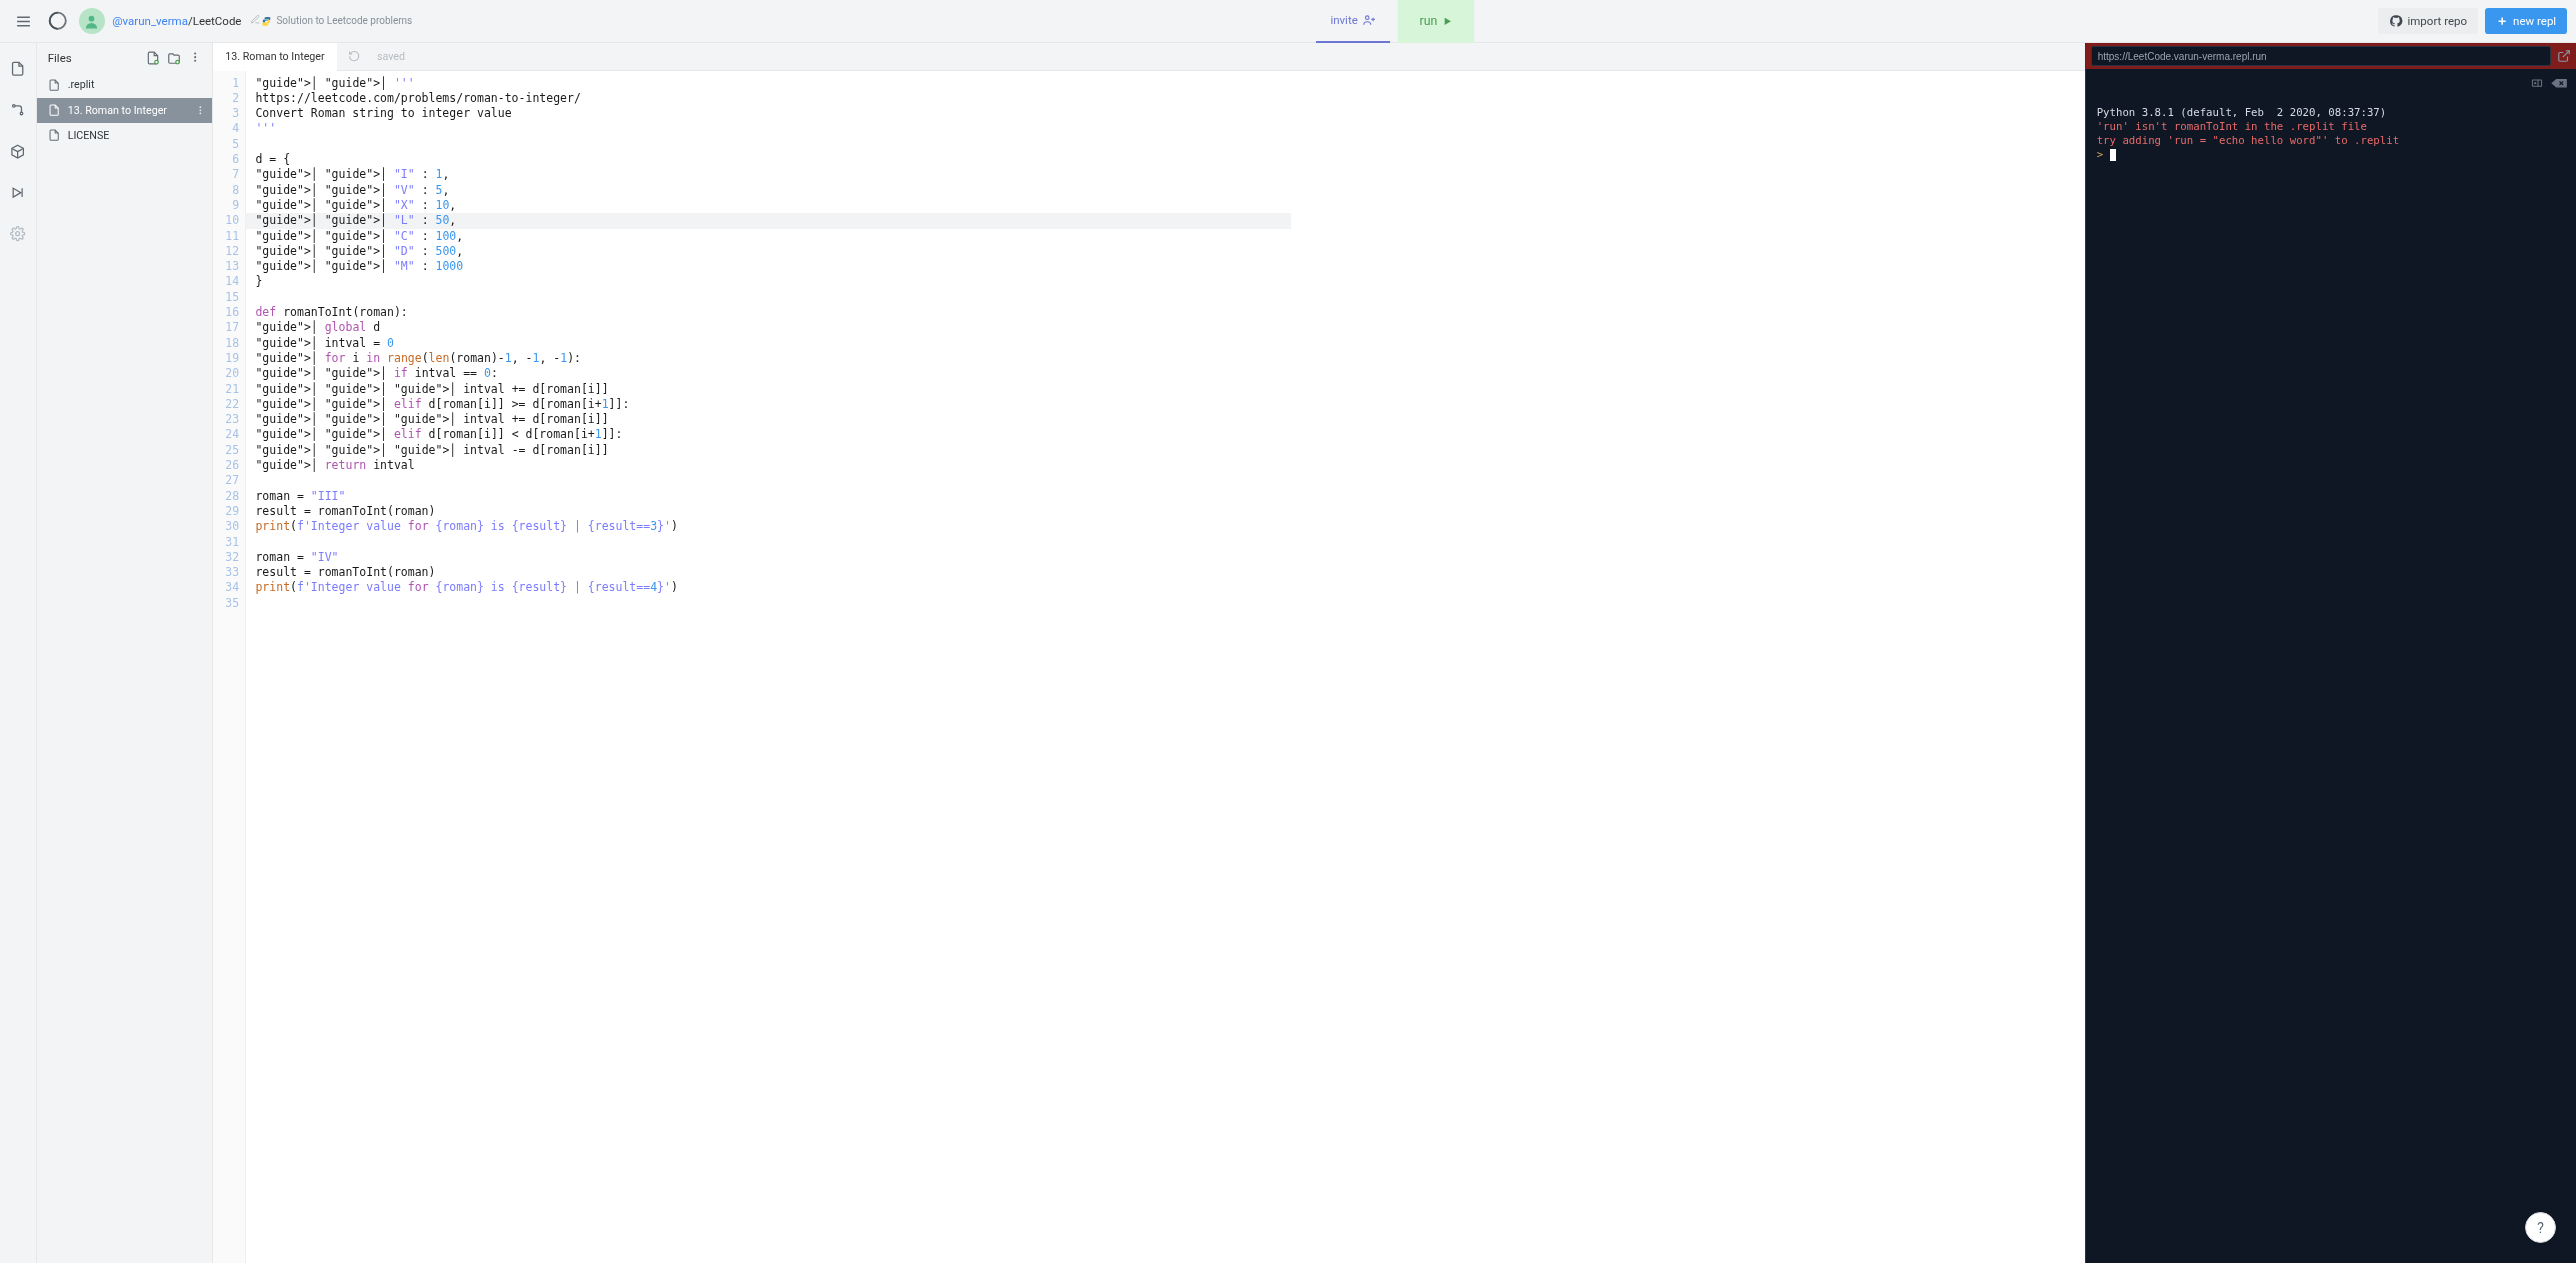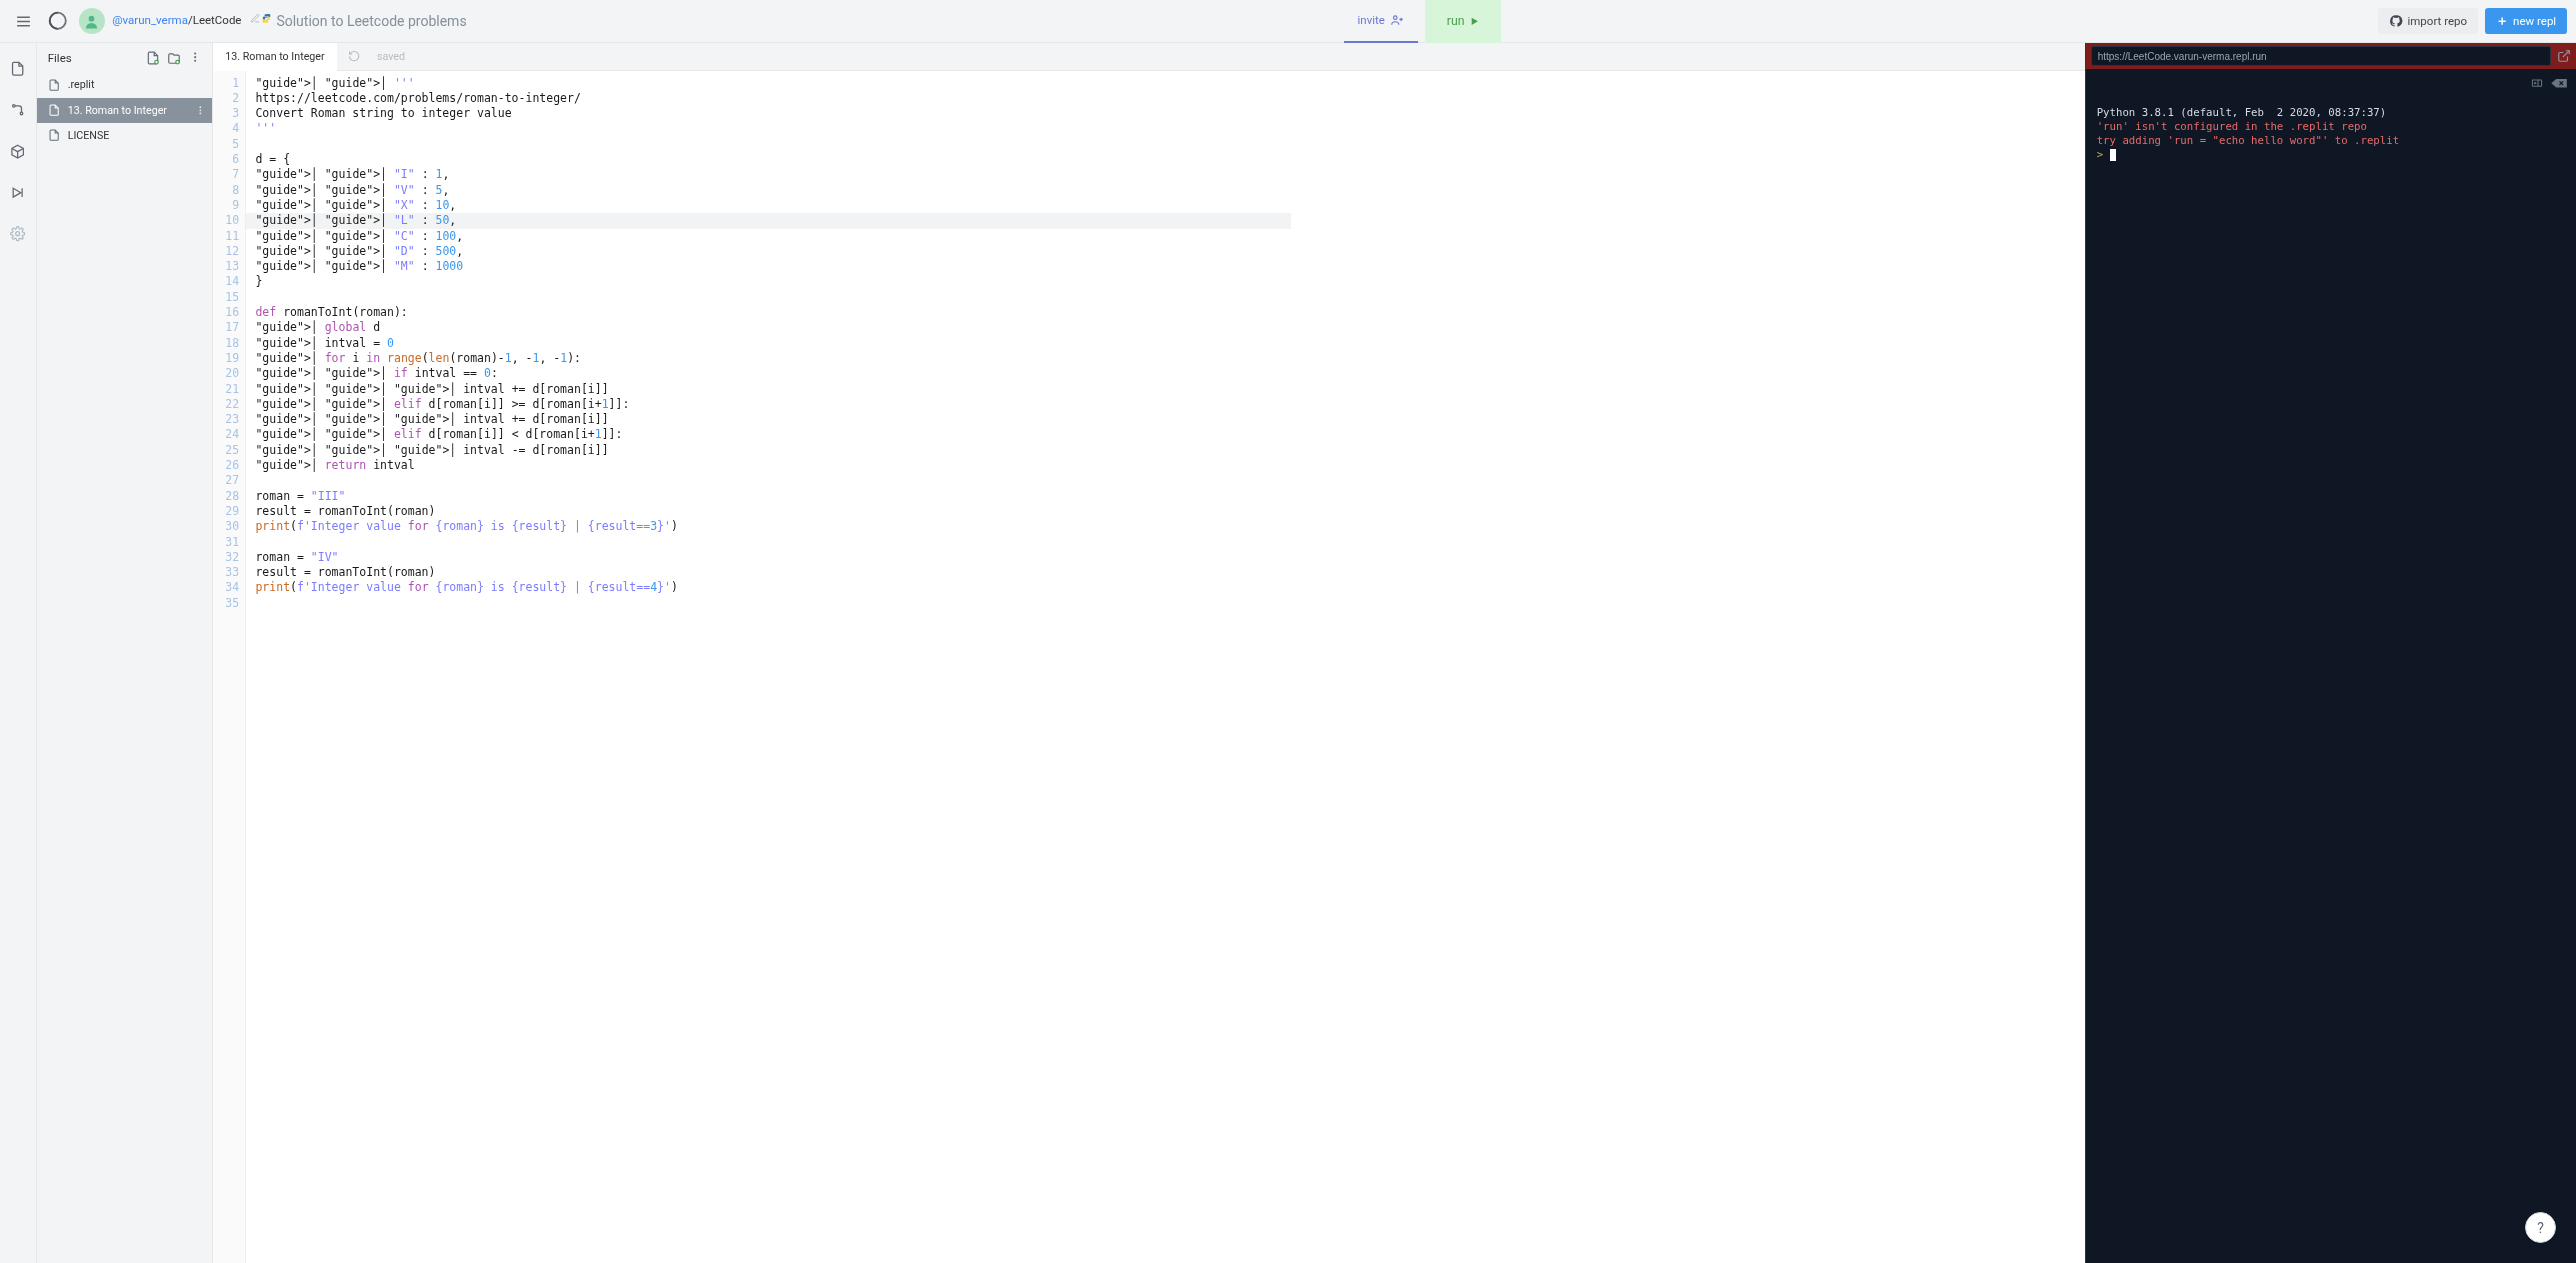--- a/index.html
+++ b/index.html
@@ -9,21 +9,21 @@
     .header { display:flex; align-items:center; height:43px; padding:0 9.2px; background:#f2f4f5; border-bottom:0.8px solid #e5e7e8; gap:7.7px; }
     .header .spacer { flex:1; }
     .icon-btn { display:inline-flex; align-items:center; justify-content:center; width:28px; height:28px; cursor:pointer; color:#616a73; }
     .logo { display:inline-flex; align-items:center; justify-content:center; width:26px; height:26px; border-radius:50%; color:#444; }
     .avatar { display:inline-flex; align-items:center; justify-content:center; width:26px; height:26px; border-radius:50%; background:#b7e4c7; }
     .title-block { display:flex; line-height:1.2; }
     .title-main { font-size:11.5px; }
     .title-main .author { color:#3b82f6; }
     .title-main .proj { color:#333; }
     .title-main .edit-icon { color:#b0b8bf; margin-left:6.1px; }
-    .title-sub { display:flex; gap:4.6px; color:#86909a; font-size:14px; }
+    .title-sub { display:flex; align-items:center; gap:4.6px; color:#86909a; font-size:10px; }
     .py-icon { width:10.7px; height:10.7px; display:inline-block; }
     .btn { display:inline-flex; align-items:center; gap:4.6px; padding:6.1px 10.7px; border-radius:3.1px; font-size:11.5px; cursor:pointer; }
     .btn-invite { color:#6e76d4; border-bottom:2.3px solid #6e76d4; border-radius:0; height:43px; padding:0 14px; }
     .btn-run { background:#d7f5d9; color:#4b9e51; height:49px; padding:0 21.5px; font-size:12.3px; }
     .btn-import { background:#ecedee; color:#404852; }
     .btn-newrepl { background:#3a97ef; color:#fff; }
     
     .body { flex:1; display:flex; min-height:0; }
     
     .rail { width:37px; background:#f2f4f5; display:flex; flex-direction:column; align-items:center; padding-top:14px; gap:18.4px; border-right:0.8px solid #e5e7e8; }
@@ -343,21 +343,21 @@
                 <rect x="3" y="6" width="18" height="12" rx="1"></rect>
                 <path d="M14 6v12"></path>
                 <path d="M11 12H7M9 10l-2 2 2 2"></path>
               </svg></span>
           <span><svg width="17" height="12.3" viewBox="0 0 28 18" fill="none" stroke="currentColor" stroke-width="2">
                 <path d="M9 3h16v12H9L2 9z" fill="#6b7482" stroke="#6b7482"></path>
                 <path d="M14 6l6 6M20 6l-6 6" stroke="#0f1724"></path>
               </svg></span>
         </div>
 <span class="c-white">Python 3.8.1 (default, Feb  2 2020, 08:37:37)</span>
-<span class="c-red">'run' isn't configured in the .replit repo</span>
+<span class="c-red">'run' isn't romanToInt in the .replit file</span>
 <span class="c-red">try adding 'run = "echo hello word"' to .replit</span>
 <span class="c-orange">&gt;</span> <span class="cursor"></span>
       </div>
     </div>
   </div>
 </div>
 
 <div class="fab">?</div>
 
 

